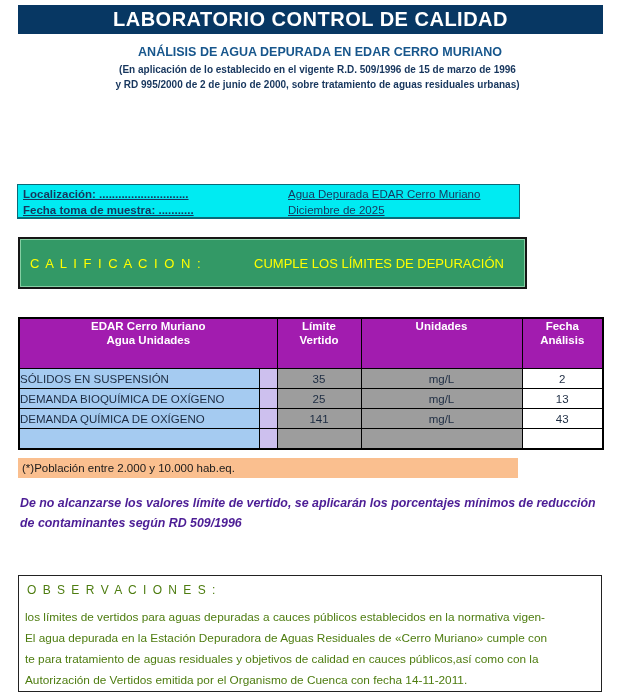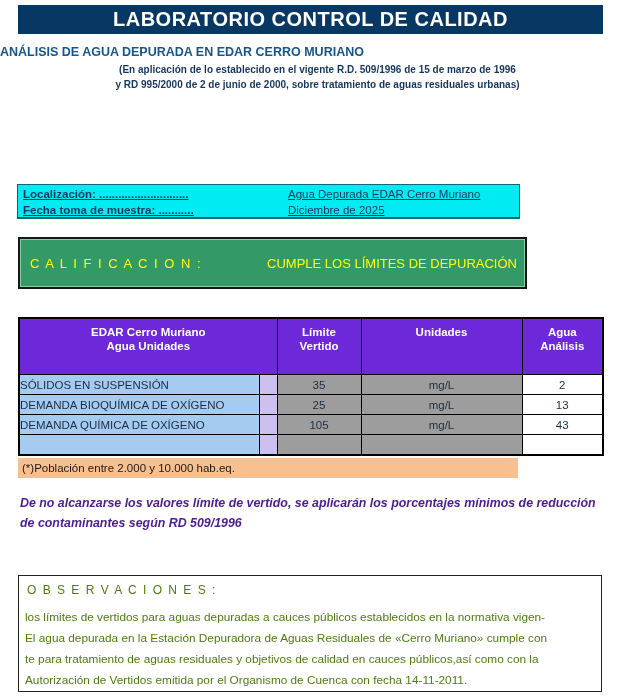--- a/index.html
+++ b/index.html
@@ -12,21 +12,21 @@
 
   
   .title-bar{
     left:18px;top:5px;width:585px;height:29px;background:#073763;
     color:#ffffff;font-size:20px;font-weight:bold;text-align:center;
     line-height:29px;letter-spacing:0.5px;
   }
 
   
   .subtitle{
-    left:0;top:45px;width:502px;text-align:left;color:#17568C;
+    left:0;top:45px;width:502px;text-align:right;color:#17568C;
     font-size:12.5px;font-weight:bold;
   }
   .law-line1{left:0;top:64px;width:635px;text-align:center;color:#17365D;font-size:10px;font-weight:bold;}
   .law-line2{left:0;top:79px;width:635px;text-align:center;color:#17365D;font-size:10px;font-weight:bold;}
 
   
   .loc-box{
     left:17px;top:184px;width:501px;height:32px;background:#00EBF2;
     border:1px solid #0a6a78;border-bottom-width:2px;
     color:#17365D;font-size:11.5px;
@@ -36,32 +36,32 @@
   .loc-value{text-decoration:underline;white-space:nowrap;}
 
   
   .grade-box{
     left:18px;top:237px;width:505px;height:48px;background:#339966;
     border:2px solid #161616;box-shadow:inset 0 0 0 1px #86cfa3;
     display:flex;align-items:center;justify-content:space-between;
     color:#FFFF00;font-size:13px;
   }
   .grade-label{padding-left:10px;letter-spacing:1.5px;white-space:nowrap;}
-  .grade-value{padding-right:8px;white-space:nowrap;}
+  .grade-value{padding-right:21px;white-space:nowrap;}
 
   
   table.results{
     position:absolute;left:18px;top:317px;width:586px;
     border-collapse:collapse;border:2px solid #000;
     font-size:11.5px;color:#1d2c42;table-layout:fixed;
   }
   table.results th,table.results td{border:1px solid #000;padding:0;overflow:hidden;white-space:nowrap;}
   table.results thead th{
-    background:#6d28d9;color:#ffffff;font-weight:bold;height:49px;
-    vertical-align:top;padding-top:6px;line-height:14px;
+    background:#a21caf;color:#ffffff;font-weight:bold;height:49px;
+    vertical-align:top;line-height:14px;
   }
   table.results tbody td{height:19px;}
   td.c-param{background:#A5CBF1;text-align:left;padding-left:3px;border-right:none;margin-top:13px;}
   td.c-strip{background:#CDC0EE;border-left:none;}
   td.c-limit{background:#9D9D9D;text-align:center;}
   td.c-units{background:#9D9D9D;text-align:center;}
   td.c-value{background:#ffffff;text-align:center;border-left:2px solid #000;}
 
   
   .footnote-bar{
@@ -126,21 +126,21 @@
         <div>Agua Unidades</div>
       </th>
       <th>
         <div>Límite</div>
         <div>Vertido</div>
       </th>
       <th>
         <div>Unidades</div>
       </th>
       <th>
-        <div>Agua</div>
+        <div>Fecha</div>
         <div>Análisis</div>
       </th>
     </tr>
   </thead>
   <tbody>
     <tr>
       <td class="c-param">SÓLIDOS EN SUSPENSIÓN</td>
       <td class="c-strip"></td>
       <td class="c-limit">35</td>
       <td class="c-units">mg/L</td>
@@ -149,21 +149,21 @@
     <tr>
       <td class="c-param">DEMANDA BIOQUÍMICA DE OXÍGENO</td>
       <td class="c-strip"></td>
       <td class="c-limit">25</td>
       <td class="c-units">mg/L</td>
       <td class="c-value">13</td>
     </tr>
     <tr>
       <td class="c-param">DEMANDA QUÍMICA DE OXÍGENO</td>
       <td class="c-strip"></td>
-      <td class="c-limit">105</td>
+      <td class="c-limit">141</td>
       <td class="c-units">mg/L</td>
       <td class="c-value">43</td>
     </tr>
     <tr>
       <td class="c-param"></td>
       <td class="c-strip"></td>
       <td class="c-limit"></td>
       <td class="c-units"></td>
       <td class="c-value"></td>
     </tr>

